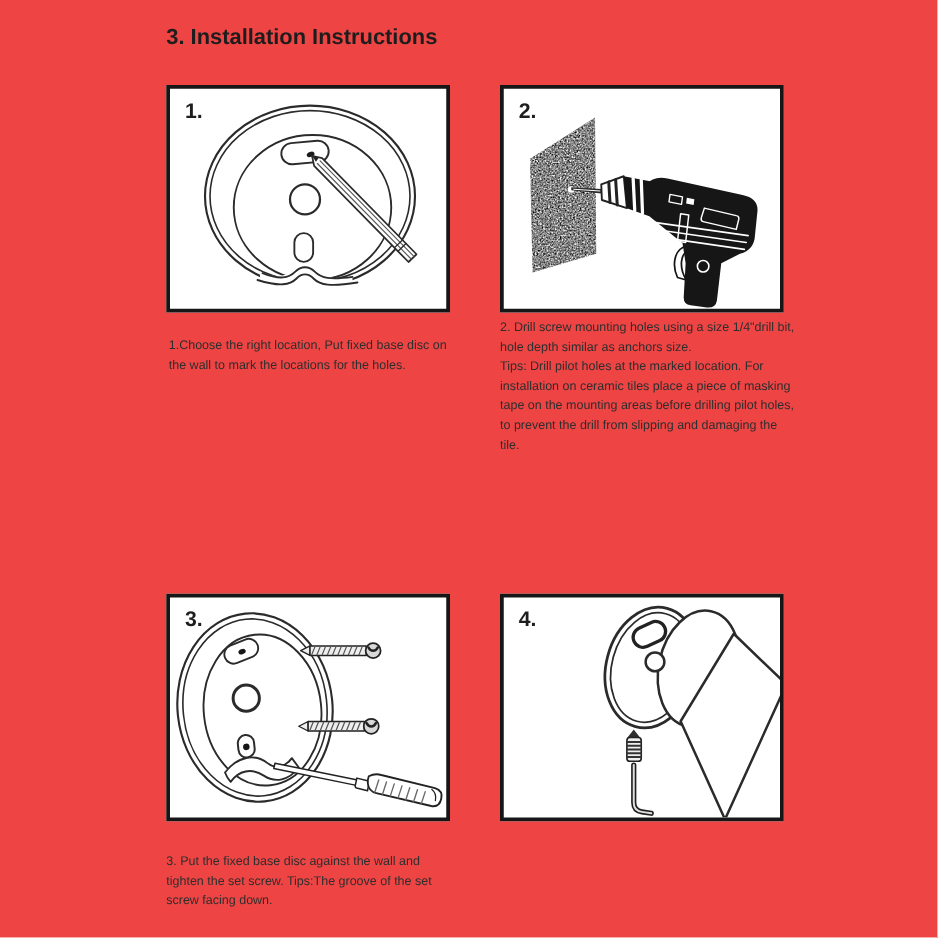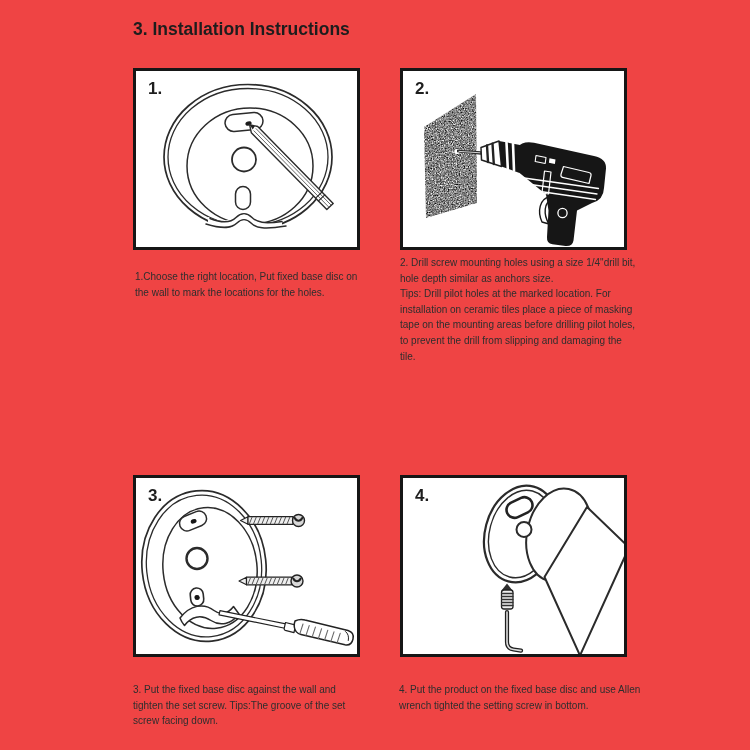--- a/index.html
+++ b/index.html
@@ -165,15 +165,14 @@
         <path d="M104,134 L104,164 Q104,170.5 110.5,171.5 L118,172.6" fill="none" stroke="#1f1f1f" stroke-width="4.2"></path>
         <path d="M104,134 L104,164 Q104,170.5 110.5,171.5 L118,172.6" fill="none" stroke="#dedede" stroke-width="1.6"></path>
       </g>
     </svg>
   </div>
 
   <div class="caption" id="cap1">1.Choose the right location, Put fixed base disc on the wall to mark the locations for the holes.</div>
   <div class="caption" id="cap2">2. Drill screw mounting holes using a size 1/4"drill bit, hole depth similar as anchors size.
 Tips: Drill pilot holes at the marked location. For installation on ceramic tiles place a piece of masking tape on the mounting areas before drilling pilot holes, to prevent the drill from slipping and damaging the tile.</div>
   <div class="caption" id="cap3">3. Put the fixed base disc against the wall and tighten the set screw. Tips:The groove of the set screw facing down.</div>
-  <div class="caption" id="cap4">4. Put the product on the fixed base disc and use Allen wrench tighted the setting screw in bottom.</div>
 
 </div>
 
 </body></html>

